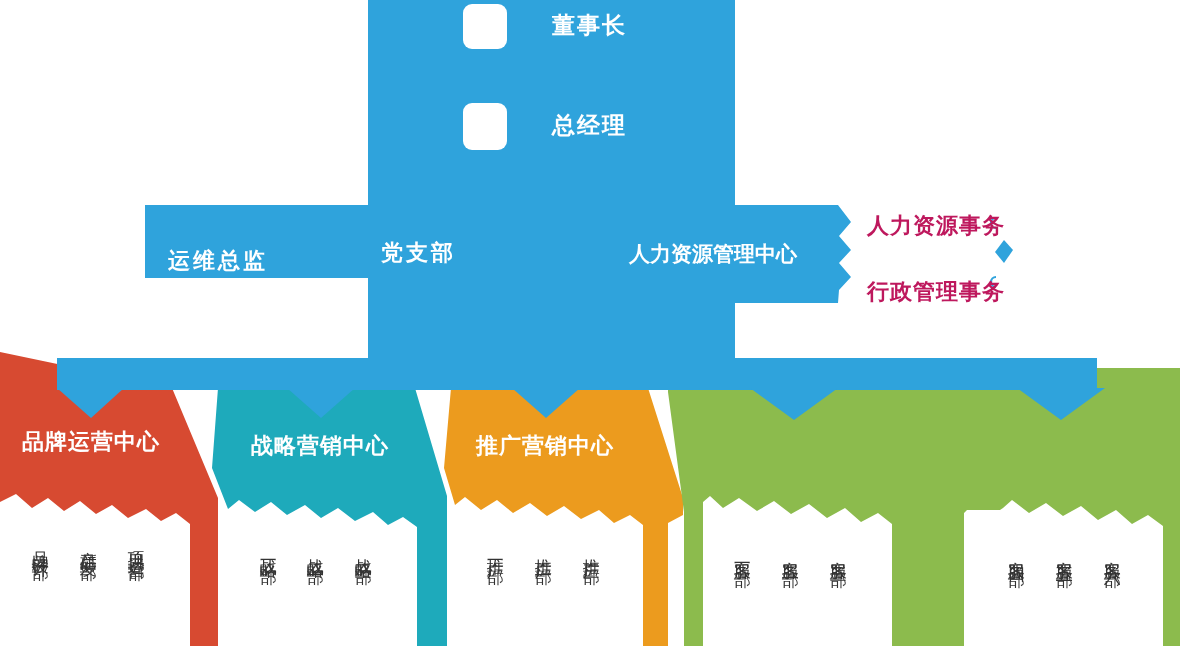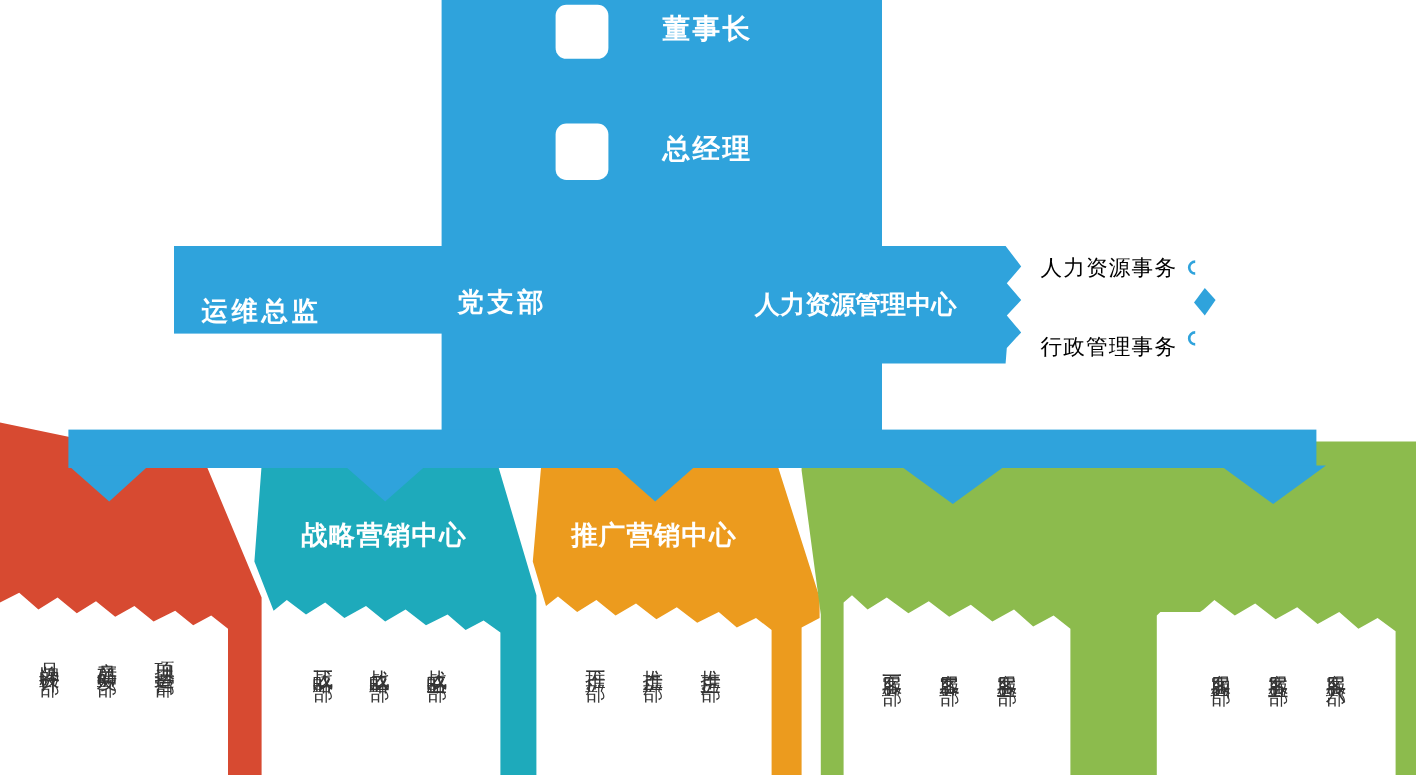--- a/index.html
+++ b/index.html
@@ -4,21 +4,21 @@
 <style>
   html,body{margin:0;padding:0;background:#fff;}
   .canvas{position:relative;width:1180px;height:646px;background:#fff;overflow:hidden;
           font-family:"DejaVu Sans","Liberation Sans",sans-serif;}
   .canvas svg{position:absolute;left:0;top:0;}
   .lbl{position:absolute;color:#fff;font-weight:bold;white-space:nowrap;line-height:1.15;}
   .lbl-top{font-size:23px;letter-spacing:2px;}
   .lbl-mid{font-size:22px;letter-spacing:3px;}
   .hdr{position:absolute;width:182px;text-align:center;color:#fff;font-weight:bold;
        font-size:22px;letter-spacing:1px;white-space:nowrap;}
-  .side{position:absolute;color:#000000;font-size:18px;letter-spacing:1px;white-space:nowrap;}
+  .side{position:absolute;color:#be185d;font-size:22px;letter-spacing:1px;white-space:nowrap;font-weight:bold;}
   .vtx{position:absolute;writing-mode:vertical-rl;color:#333;font-size:17px;
        letter-spacing:3px;line-height:1.1;white-space:nowrap;}
   .icon-sq{position:absolute;background:#fff;border-radius:9px;}
 </style>
 </head>
 <body>
 
 <div class="canvas">
 
   <svg width="1180" height="646" viewBox="0 0 1180 646">
@@ -49,20 +49,21 @@
 
   <div class="lbl lbl-top" style="left:552px;top:12px;">董事长</div>
   <div class="lbl lbl-top" style="left:552px;top:112px;">总经理</div>
   <div class="lbl lbl-mid" style="left:168px;top:229px;margin-top:19px;">运维总监</div>
   <div class="lbl lbl-mid" style="left:381px;top:240px;">党支部</div>
   <div class="lbl" style="left:629px;top:242px;font-size:21px;">人力资源管理中心</div>
 
   <div class="side" style="left:867px;top:211px;">人力资源事务</div>
   <div class="side" style="left:867px;top:277px;">行政管理事务</div>
 
+  <div class="hdr" style="left:0px;top:427px;">品牌运营中心</div>
   <div class="hdr" style="left:229px;top:431px;">战略营销中心</div>
   <div class="hdr" style="left:454px;top:431px;">推广营销中心</div>
 
   <div class="vtx" style="left:31px;top:538px;">品牌设计部</div>
   <div class="vtx" style="left:79px;top:538px;">产品研发部</div>
   <div class="vtx" style="left:127px;top:538px;">项目运营部</div>
 
   <div class="vtx" style="left:259px;top:545px;">战略一部</div>
   <div class="vtx" style="left:306px;top:545px;">战略二部</div>
   <div class="vtx" style="left:354px;top:545px;">战略三部</div>

